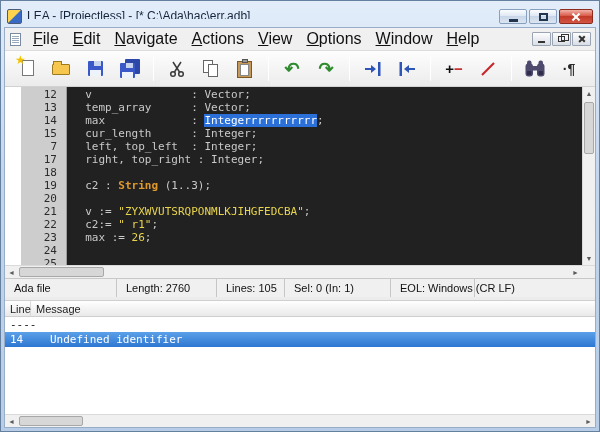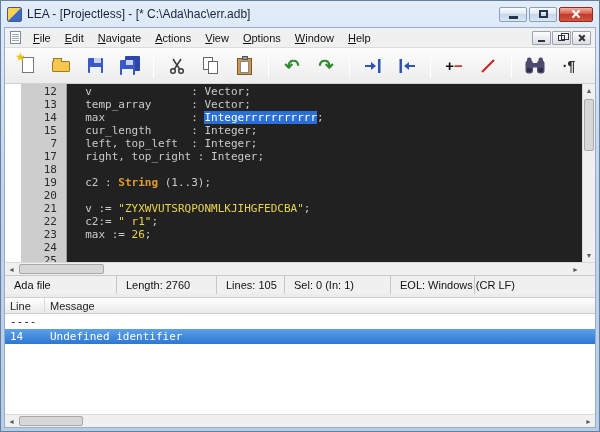--- a/index.html
+++ b/index.html
@@ -3,21 +3,21 @@
 <meta charset="utf-8">
 <style>
   * { margin:0; padding:0; box-sizing:border-box; }
   html,body { width:600px; height:432px; font-family:"Liberation Sans",sans-serif; background:#fff; }
 
   .frame { width:600px; height:432px; border:1px solid #64809e;
     background:linear-gradient(180deg,#e3edfa,#c3d6ee 40%,#b7cce7);
     padding:0 3px 3px 3px; display:flex; flex-direction:column; }
 
   
-  .titlebar { height:26px; flex:0 0 26px; display:flex; align-items:center; padding:0 3px; }
+  .titlebar { height:26px; flex:0 0 26px; display:flex; padding:8px 3px; }
   .app-icon { width:15px; height:15px; border:1px solid #4a5a7a; border-radius:2px;
     background:linear-gradient(135deg,#ffd34d 48%,#3a6bc4 52%); margin-right:5px; }
   .title-text { font-size:12px; color:#15253c; flex:1; white-space:nowrap; overflow:hidden; }
   .win-controls { display:flex; }
   .win-btn { width:28px; height:15px; border:1px solid #87a0bd; border-radius:2px; margin-left:2px;
     background:linear-gradient(#fbfdff,#dfe8f3 45%,#c8d6e9 50%,#dce6f2);
     display:flex; align-items:center; justify-content:center; }
   .win-btn.close { width:34px; border-color:#8e2b1f;
     background:linear-gradient(#f2b2a8,#d85a48 45%,#c23a28 50%,#d35545); }
   .glyph-min { width:9px; height:3px; background:#22364f; margin-top:7px; }
@@ -30,21 +30,21 @@
 
   .client { flex:1; background:#fff; border:1px solid #98aec8; display:flex; flex-direction:column; overflow:hidden; }
 
   
   .menubar { flex:0 0 20px; background:#f0f0f0; border-bottom:1px solid #dcdcdc;
     display:flex; align-items:center; padding:0 4px; }
   .mdi-doc { width:11px; height:13px; background:#fff; border:1px solid #7a8aa0; margin:0 5px 0 1px; position:relative; }
   .mdi-doc::after { content:""; position:absolute; left:1px; top:2px; width:7px; height:1px;
     box-shadow:0 2px #9ab, 0 4px #9ab, 0 6px #9ab; background:#9ab; }
   .menu-items { display:flex; flex:1; }
-  .menu-item { font-size:11px; color:#111; padding:2px 7px; cursor:default; }
+  .menu-item { font-size:16px; color:#111; padding:2px 7px; cursor:default; }
   .ak { text-decoration:underline; }
   .mdi-controls { display:flex; }
   .mdi-btn { width:19px; height:14px; border:1px solid #9aa4b2; margin-left:1px; border-radius:1px;
     background:linear-gradient(#fdfdfd,#d9dee6); display:flex; align-items:center; justify-content:center; }
   .mglyph-min { width:7px; height:2px; background:#333; margin-top:6px; }
   .mglyph-restore { width:7px; height:6px; border:1px solid #333; position:relative; }
   .mglyph-restore::before { content:""; position:absolute; left:2px; top:-3px; width:6px; height:5px; border:1px solid #333; }
   .mglyph-close { position:relative; width:8px; height:8px; }
   .mglyph-close::before,.mglyph-close::after { content:""; position:absolute; left:3.5px; top:0; width:1.6px; height:8px; background:#333; }
   .mglyph-close::before { transform:rotate(45deg); }
@@ -110,21 +110,21 @@
   .sb-cell { display:flex; align-items:center; padding-left:9px; border-right:1px solid #c6c6c6; white-space:nowrap; }
   .sb-cell:nth-child(1){ width:112px; } .sb-cell:nth-child(2){ width:100px; }
   .sb-cell:nth-child(3){ width:68px; } .sb-cell:nth-child(4){ width:106px; }
   .sb-cell:nth-child(5){ width:84px; } .sb-cell:nth-child(6){ flex:1; border-right:none; }
 
   .splitter { flex:0 0 3px; background:#ececec; }
 
   
   .msg-header { flex:0 0 17px; display:flex; background:linear-gradient(#ffffff,#e9e9e9);
     border-top:1px solid #cfcfcf; border-bottom:1px solid #cfcfcf; font-size:11px; color:#222; }
-  .msg-h-line { width:40px; padding-left:5px; border-right:1px solid #d9d9d9; display:flex; align-items:center; }
+  .msg-h-line { width:26px; padding-left:5px; border-right:1px solid #d9d9d9; display:flex; align-items:center; }
   .msg-h-message { flex:1; padding-left:5px; display:flex; align-items:center; }
   .msg-rows { flex:1; background:#fff; overflow:hidden; }
   .msg-row { display:flex; height:15px; align-items:center; font:11px "DejaVu Sans Mono",monospace; color:#111; }
   .msg-row .msg-line { width:40px; padding-left:5px; white-space:pre; }
   .msg-row .msg-text { flex:1; padding-left:5px; white-space:pre; }
   .msg-row.sel { background:linear-gradient(var(--row-selected-top,#5ba0e8),var(--row-selected-bottom,#2d77d2)); color:#fff; }
   .msg-hscroll { flex:0 0 13px; display:flex; border-top:1px solid #dadada; background:#f0f0f0; }
 </style>
 </head>
 <body>

